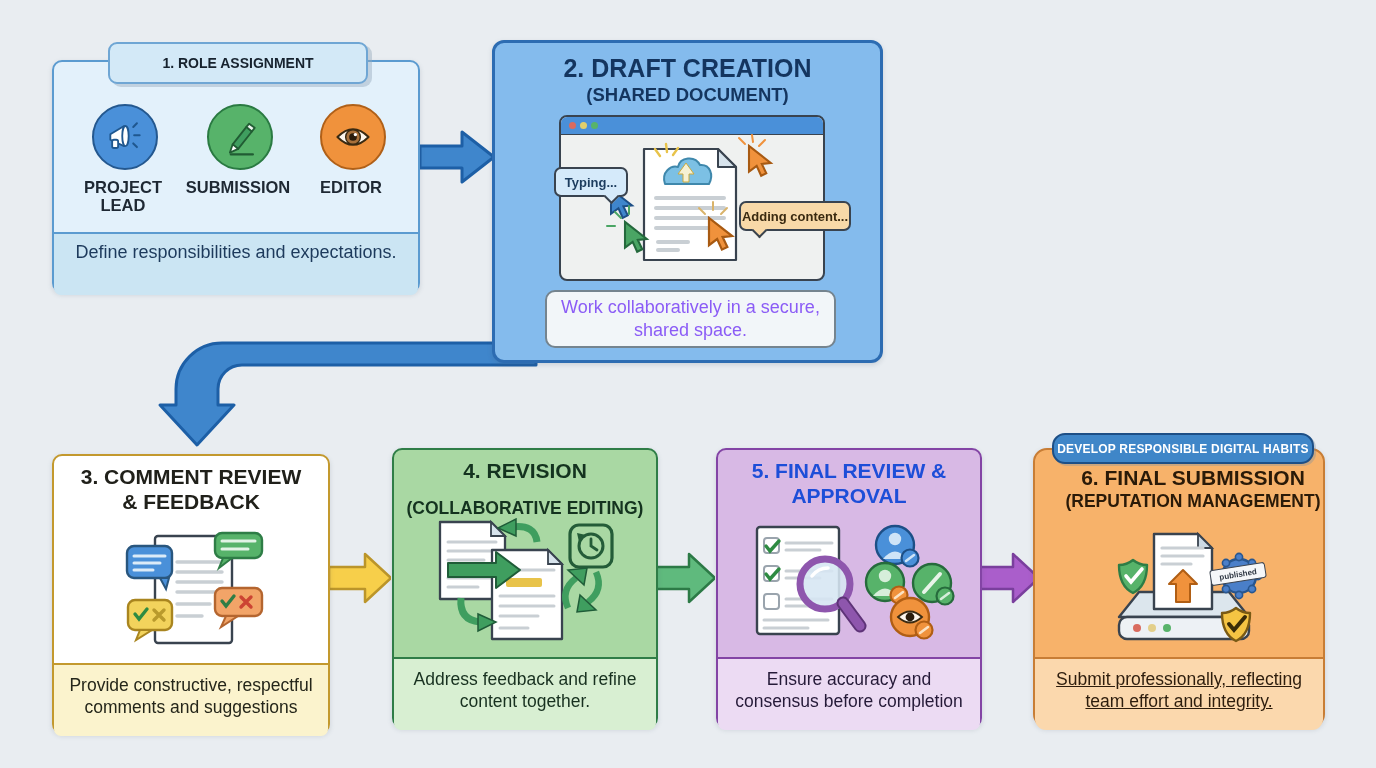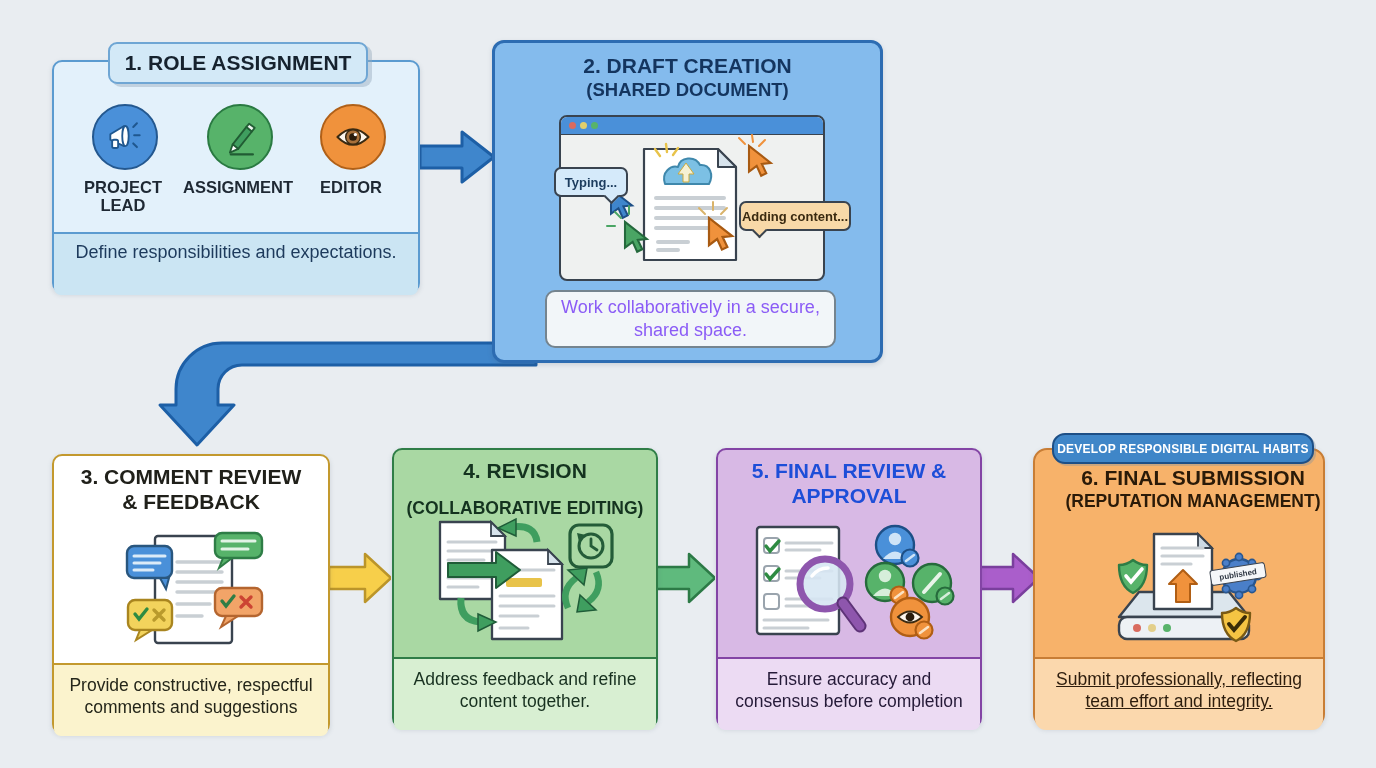--- a/index.html
+++ b/index.html
@@ -14,32 +14,32 @@
   .caption-strip{position:absolute;left:0;right:0;bottom:0;box-sizing:border-box;
        border-radius:0 0 7px 7px;text-align:center;}
   .caption-text{font-size:17.5px;line-height:1.28;padding:9px 10px 0 10px;}
 
   
   .box1{left:52px;top:60px;width:368px;height:233px;background:#e3f1fb;border:2px solid #5b9bd0;}
   .tab1{position:absolute;left:108px;top:42px;width:256px;height:38px;z-index:3;
         background:#d3e9f7;border:2px solid #6fa6d4;border-radius:9px;
         box-shadow:4px 3px 0 rgba(150,170,188,.45);
         display:flex;align-items:center;justify-content:center;
-        font-weight:bold;font-size:21px;color:#16222e;}
+        font-weight:bold;font-size:14px;color:#16222e;}
   .role-circle{position:absolute;width:62px;height:62px;border-radius:50%;
         display:flex;align-items:center;justify-content:center;}
   .role-label{position:absolute;font-weight:bold;font-size:16.5px;color:#1e2833;
         text-align:center;line-height:1.12;white-space:pre-line;}
   .strip1{top:170px;height:63px;background:#cbe5f3;border-top:2px solid #5b9bd0;
         color:#1d3a5c;}
 
   
   .box2{left:492px;top:40px;width:391px;height:323px;background:#84bbed;
         border:3px solid #2d6cb2;border-radius:12px;}
-  .box2-title{margin-top:11px;font-size:21px;color:#14355f;}
+  .box2-title{margin-top:11px;font-size:25px;color:#14355f;}
   .box2-sub{font-size:18.5px;color:#14355f;}
   .browser{position:absolute;left:64px;top:72px;width:262px;height:162px;
         background:#eff1f0;border:2px solid #39434f;border-radius:8px;overflow:hidden;}
   .browser-bar{position:absolute;left:0;top:0;right:0;height:17px;background:#4a90d9;
         border-bottom:1.5px solid #39434f;}
   .dot{position:absolute;top:5px;width:7px;height:7px;border-radius:50%;}
   .bubble{position:absolute;z-index:4;border:2px solid #39434f;border-radius:7px;
         display:flex;align-items:center;justify-content:center;
         font-weight:bold;font-size:13px;}
   .bubble::after{content:'';position:absolute;width:9px;height:9px;background:inherit;
@@ -130,21 +130,21 @@
     <div class="role-circle" style="left:266px;top:42px;background:#f0923c;border:2.5px solid #b06018;">
       <svg width="44" height="44" viewBox="0 0 48 48">
         <path d="M7 24 Q24 7 41 24 Q24 41 7 24 Z" fill="#fdf6ec" stroke="#3a2a12" stroke-width="2.2" stroke-linejoin="round"></path>
         <circle cx="24" cy="24" r="8" fill="#a8703a" stroke="#3a2a12" stroke-width="1.6"></circle>
         <circle cx="24" cy="24" r="4.2" fill="#2a1c0c"></circle>
         <circle cx="26.6" cy="21.4" r="1.8" fill="#ffffff"></circle>
       </svg>
     </div>
     <div class="role-label" style="left:8px;top:116px;width:122px;">PROJECT
 LEAD</div>
-    <div class="role-label" style="left:118px;top:116px;width:132px;">ASSIGNMENT</div>
+    <div class="role-label" style="left:118px;top:116px;width:132px;">SUBMISSION</div>
     <div class="role-label" style="left:246px;top:116px;width:102px;">EDITOR</div>
     <div class="caption-strip strip1">
       <div class="caption-text" style="font-size:18px;padding-top:7px;">Define responsibilities and expectations.</div>
     </div>
   </div>
   <div class="tab1">
     <span>1. ROLE ASSIGNMENT</span>
   </div>
 
   <div class="box box2">

